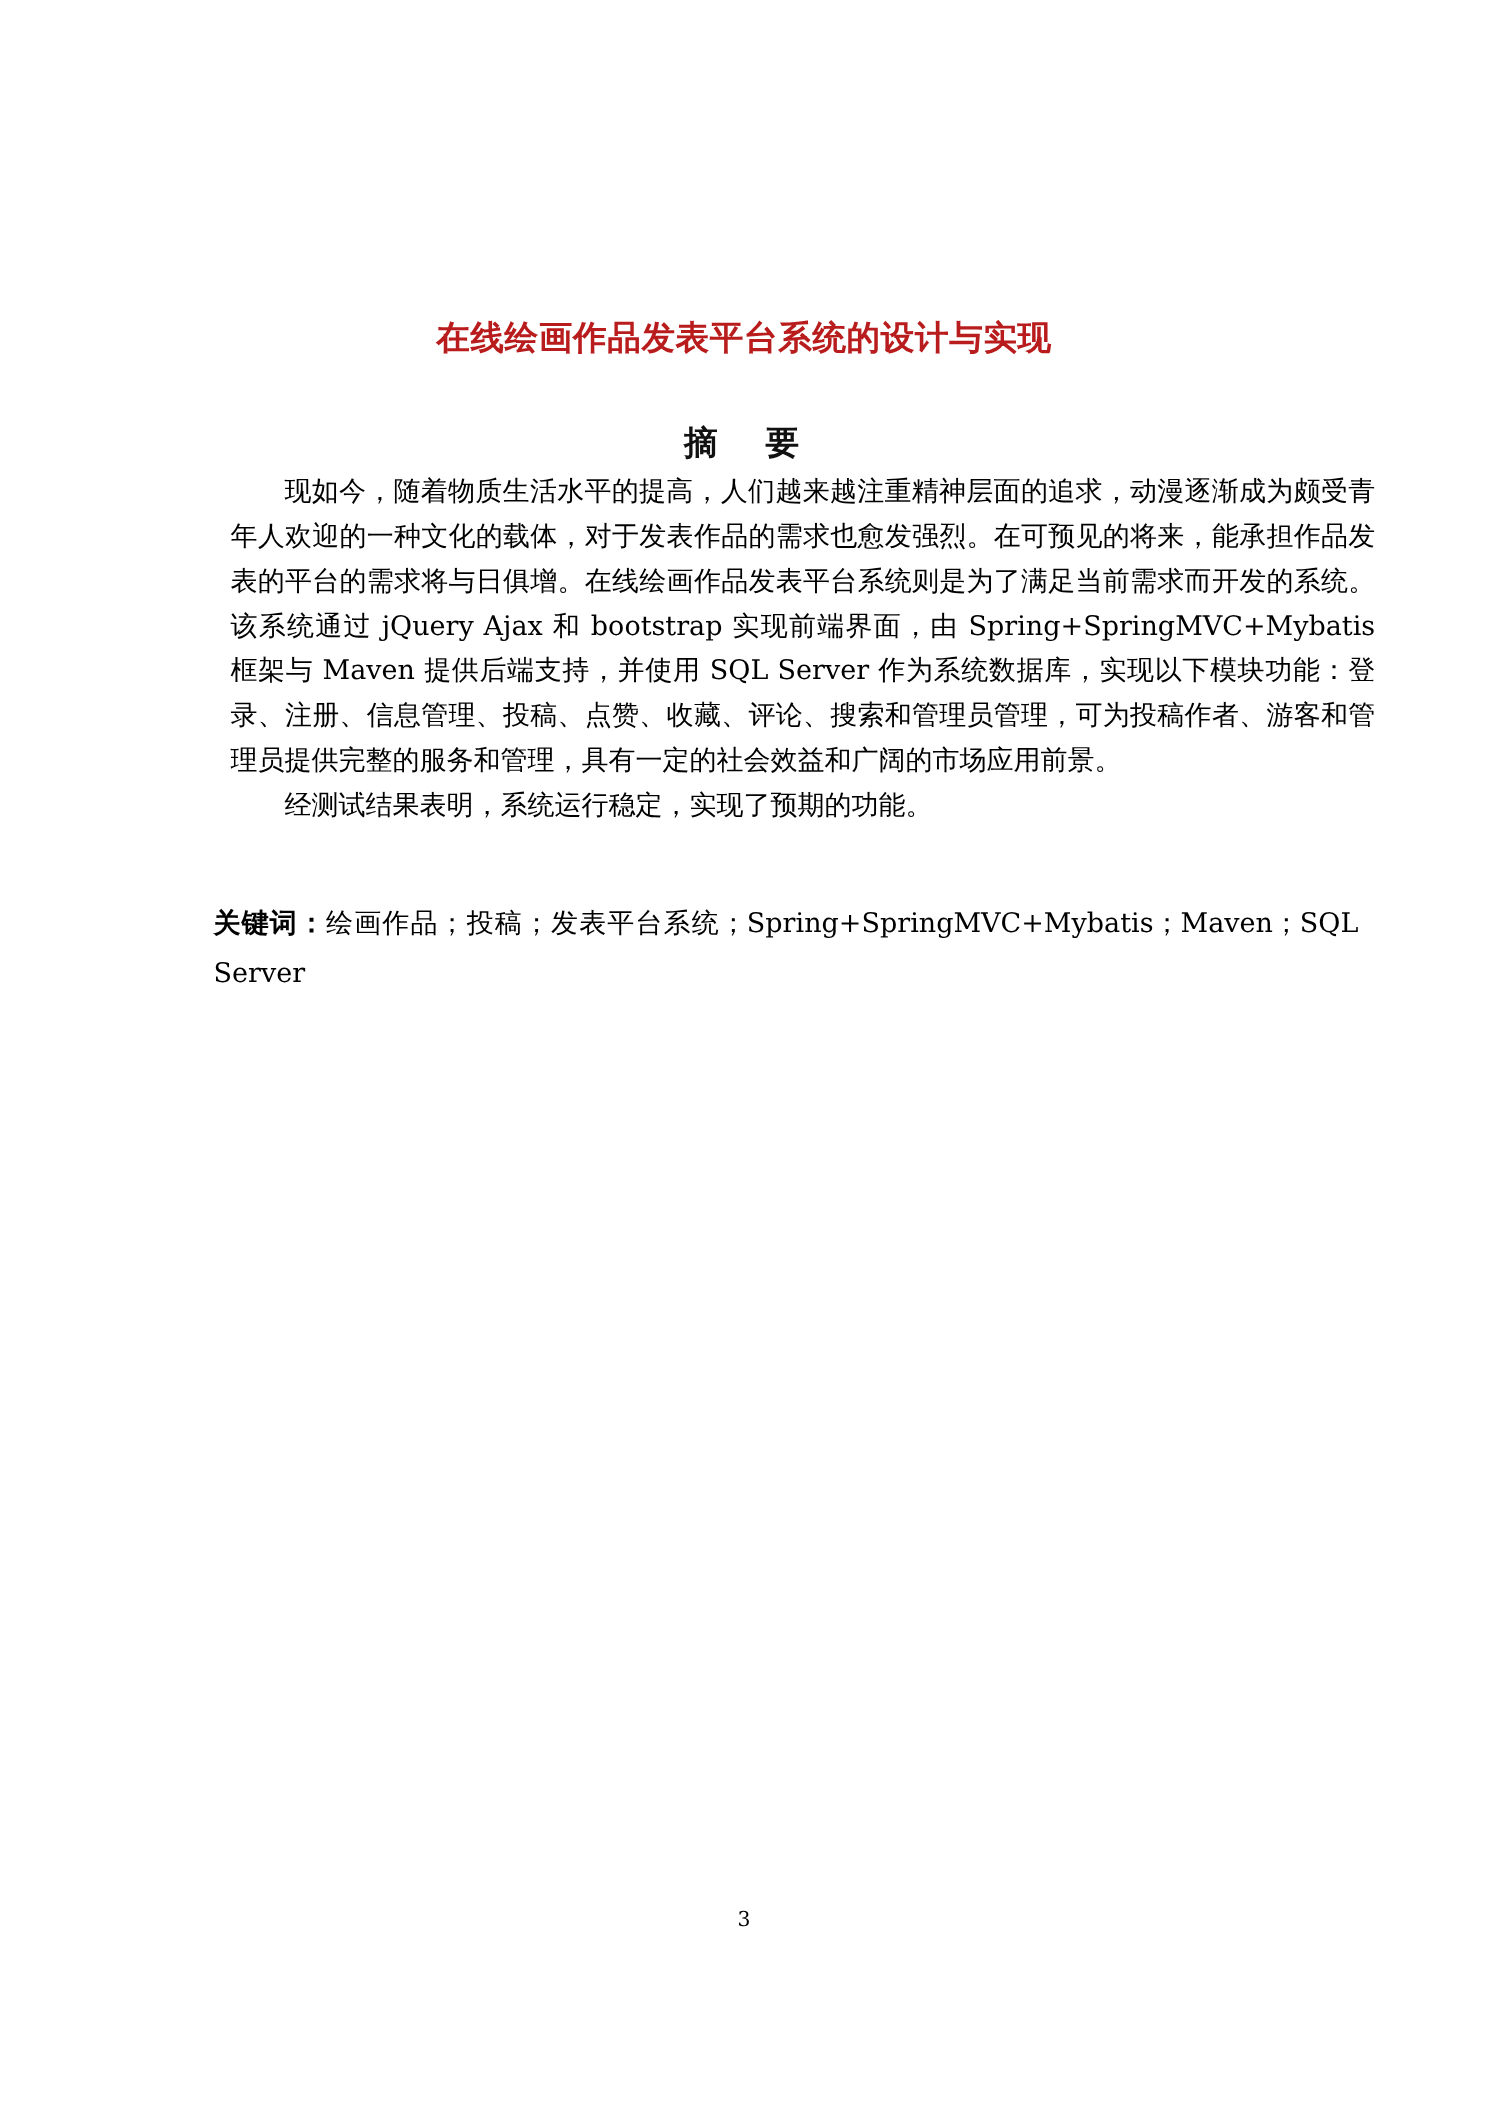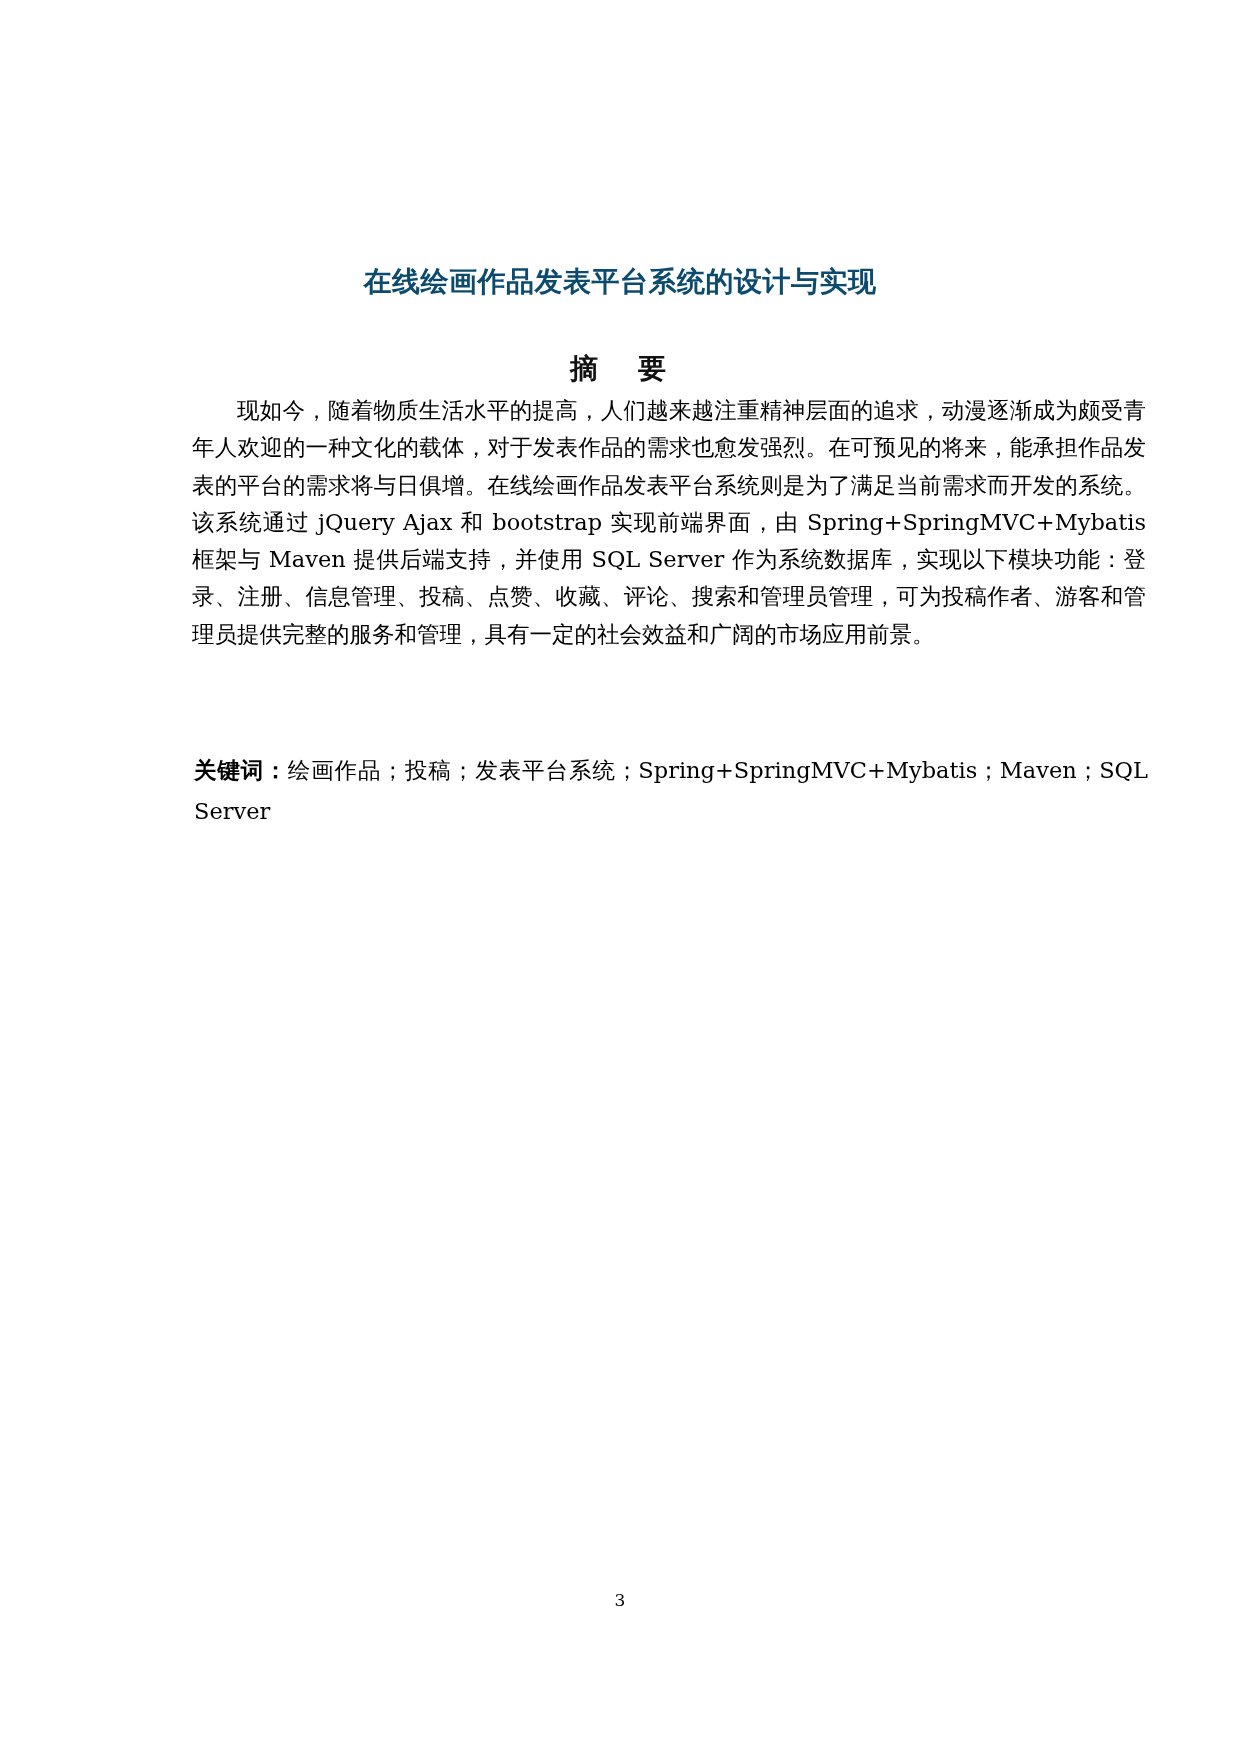--- a/index.html
+++ b/index.html
@@ -1,45 +1,46 @@
 <!DOCTYPE html>
 <html><head>
 <meta charset="utf-8">
 <style>
   html, body { margin: 0; padding: 0; background: #ffffff; }
   body { width: 1240px; height: 1754px; position: relative; overflow: hidden;
          font-family: "DejaVu Serif", "Liberation Serif", serif; color: #000; }
   .page { position: absolute; left: 0; top: 0; width: 1240px; height: 1754px; background: #fff; }
   .title { position: absolute; left: 0; width: 1240px; top: 263px; text-align: center;
            font-family: "DejaVu Sans", sans-serif; font-weight: bold; font-size: 28px;
-           letter-spacing: 0.5px; color: #0c4a6e; }
+           letter-spacing: 0.5px; color: #b91c1c; }
   .abstract-heading { position: absolute; left: 0; width: 1236px; top: 350px; text-align: center;
            font-family: "DejaVu Sans", sans-serif; font-weight: bold; font-size: 28px; color: #111; }
   .abstract-heading .gap { display: inline-block; width: 40px; }
   .body { position: absolute; left: 192px; width: 954px; top: 392px;
           font-size: 22.5px; line-height: 37.3px; text-align: justify; text-justify: inter-character; }
   .body p { margin: 0; text-indent: 2em; }
   .keywords { position: absolute; left: 178px; width: 954px; top: 750px;
-          font-size: 22.5px; line-height: 41px; text-align: justify; margin-left: 16px; }
+          font-size: 22.5px; line-height: 41px; text-align: justify; }
   .keywords .kw-label { font-family: "DejaVu Sans", sans-serif; font-weight: bold; }
   .page-number { position: absolute; left: 0; width: 1240px; top: 1590px; text-align: center;
           font-size: 17px; }
 </style>
 </head>
 <body>
 
 <div class="page">
   <div class="title">在线绘画作品发表平台系统的设计与实现</div>
 
   <div class="abstract-heading">
     <span>摘</span><span class="gap"></span><span>要</span>
   </div>
 
   <div class="body">
     <p>现如今，随着物质生活水平的提高，人们越来越注重精神层面的追求，动漫逐渐成为颇受青年人欢迎的一种文化的载体，对于发表作品的需求也愈发强烈。在可预见的将来，能承担作品发表的平台的需求将与日俱增。在线绘画作品发表平台系统则是为了满足当前需求而开发的系统。该系统通过 jQuery Ajax 和 bootstrap 实现前端界面，由 Spring+SpringMVC+Mybatis 框架与 Maven 提供后端支持，并使用 SQL Server 作为系统数据库，实现以下模块功能：登录、注册、信息管理、投稿、点赞、收藏、评论、搜索和管理员管理，可为投稿作者、游客和管理员提供完整的服务和管理，具有一定的社会效益和广阔的市场应用前景。</p>
+    <p>经测试结果表明，系统运行稳定，实现了预期的功能。</p>
   </div>
 
   <div class="keywords">
     <span class="kw-label">关键词：</span><span>绘画作品；投稿；发表平台系统；Spring+SpringMVC+Mybatis；Maven；SQL Server</span>
   </div>
 
   <div class="page-number">3</div>
 </div>
 
 </body></html>

